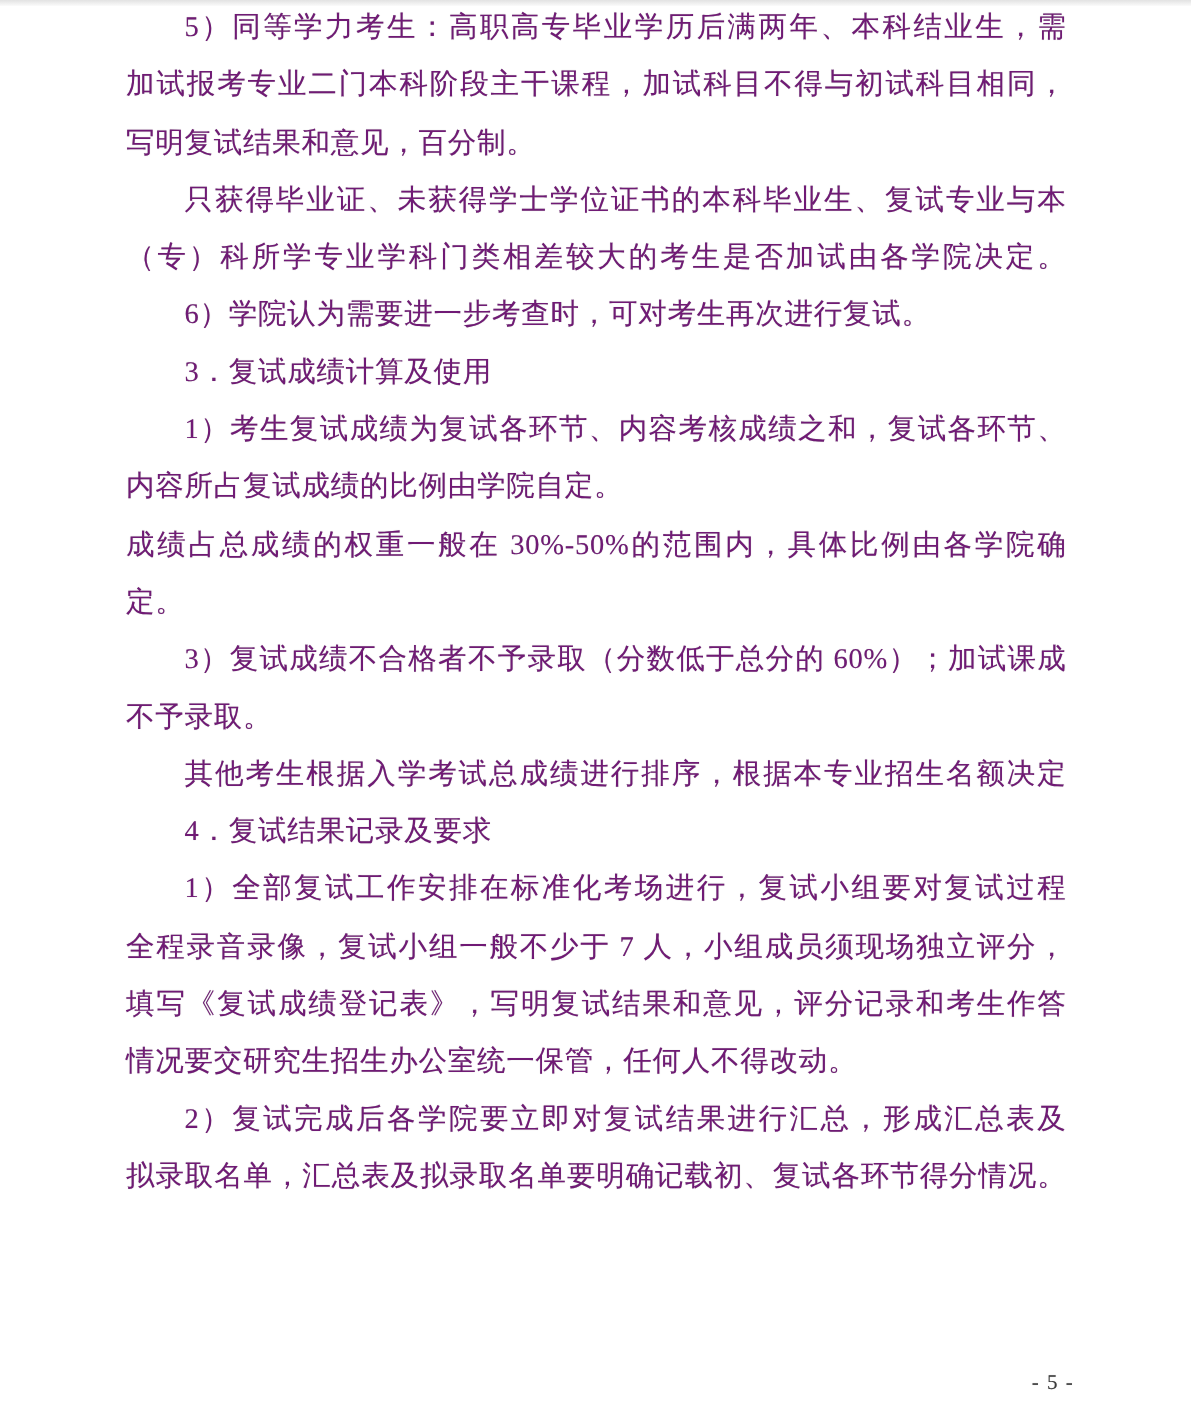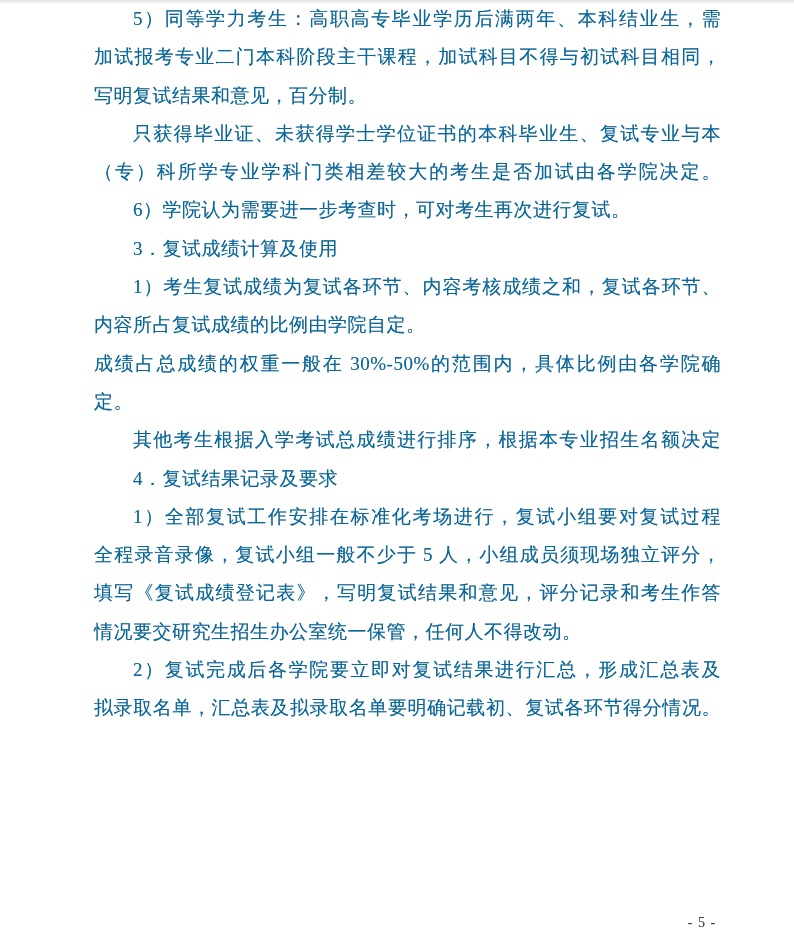--- a/index.html
+++ b/index.html
@@ -17,24 +17,24 @@
   }
   .scan-edge {
     position: absolute;
     top: 0; left: 0;
     width: 794px;
     height: 4px;
     background: linear-gradient(#e2e2e2, #fbfbfb);
   }
   .content {
     position: absolute;
-    left: 94px;
+    left: 84px;
     top: 0;
     width: 627px;
-    color: #0369a1;
+    color: #701a75;
     font-size: 19px;
     line-height: 38.3px;
     letter-spacing: 0.5px;
     text-shadow: 0 0 0.5px rgba(60,60,60,0.45);
   }
   .ln {
     height: 38.3px;
     white-space: nowrap;
     text-align: left;
   }
@@ -69,24 +69,26 @@
     <div class="ln fill">加试报考专业二门本科阶段主干课程，加试科目不得与初试科目相同，</div>
     <div class="ln">写明复试结果和意见，百分制。</div>
     <div class="ln indent fill">只获得毕业证、未获得学士学位证书的本科毕业生、复试专业与本</div>
     <div class="ln fill">（专）科所学专业学科门类相差较大的考生是否加试由各学院决定。</div>
     <div class="ln indent">6）学院认为需要进一步考查时，可对考生再次进行复试。</div>
     <div class="ln indent">3．复试成绩计算及使用</div>
     <div class="ln indent fill">1）考生复试成绩为复试各环节、内容考核成绩之和，复试各环节、</div>
     <div class="ln">内容所占复试成绩的比例由学院自定。</div>
     <div class="ln fill">成绩占总成绩的权重一般在 30%-50%的范围内，具体比例由各学院确</div>
     <div class="ln">定。</div>
+    <div class="ln indent fill">3）复试成绩不合格者不予录取（分数低于总分的 60%）；加试课成</div>
+    <div class="ln">不予录取。</div>
     <div class="ln indent fill">其他考生根据入学考试总成绩进行排序，根据本专业招生名额决定</div>
     <div class="ln indent">4．复试结果记录及要求</div>
     <div class="ln indent fill">1）全部复试工作安排在标准化考场进行，复试小组要对复试过程</div>
-    <div class="ln fill">全程录音录像，复试小组一般不少于 5 人，小组成员须现场独立评分，</div>
+    <div class="ln fill">全程录音录像，复试小组一般不少于 7 人，小组成员须现场独立评分，</div>
     <div class="ln fill">填写《复试成绩登记表》，写明复试结果和意见，评分记录和考生作答</div>
     <div class="ln">情况要交研究生招生办公室统一保管，任何人不得改动。</div>
     <div class="ln indent fill">2）复试完成后各学院要立即对复试结果进行汇总，形成汇总表及</div>
     <div class="ln fill">拟录取名单，汇总表及拟录取名单要明确记载初、复试各环节得分情况。</div>
   </div>
 
   <div class="pagenum">- 5 -</div>
 </div>
 
 </body></html>

